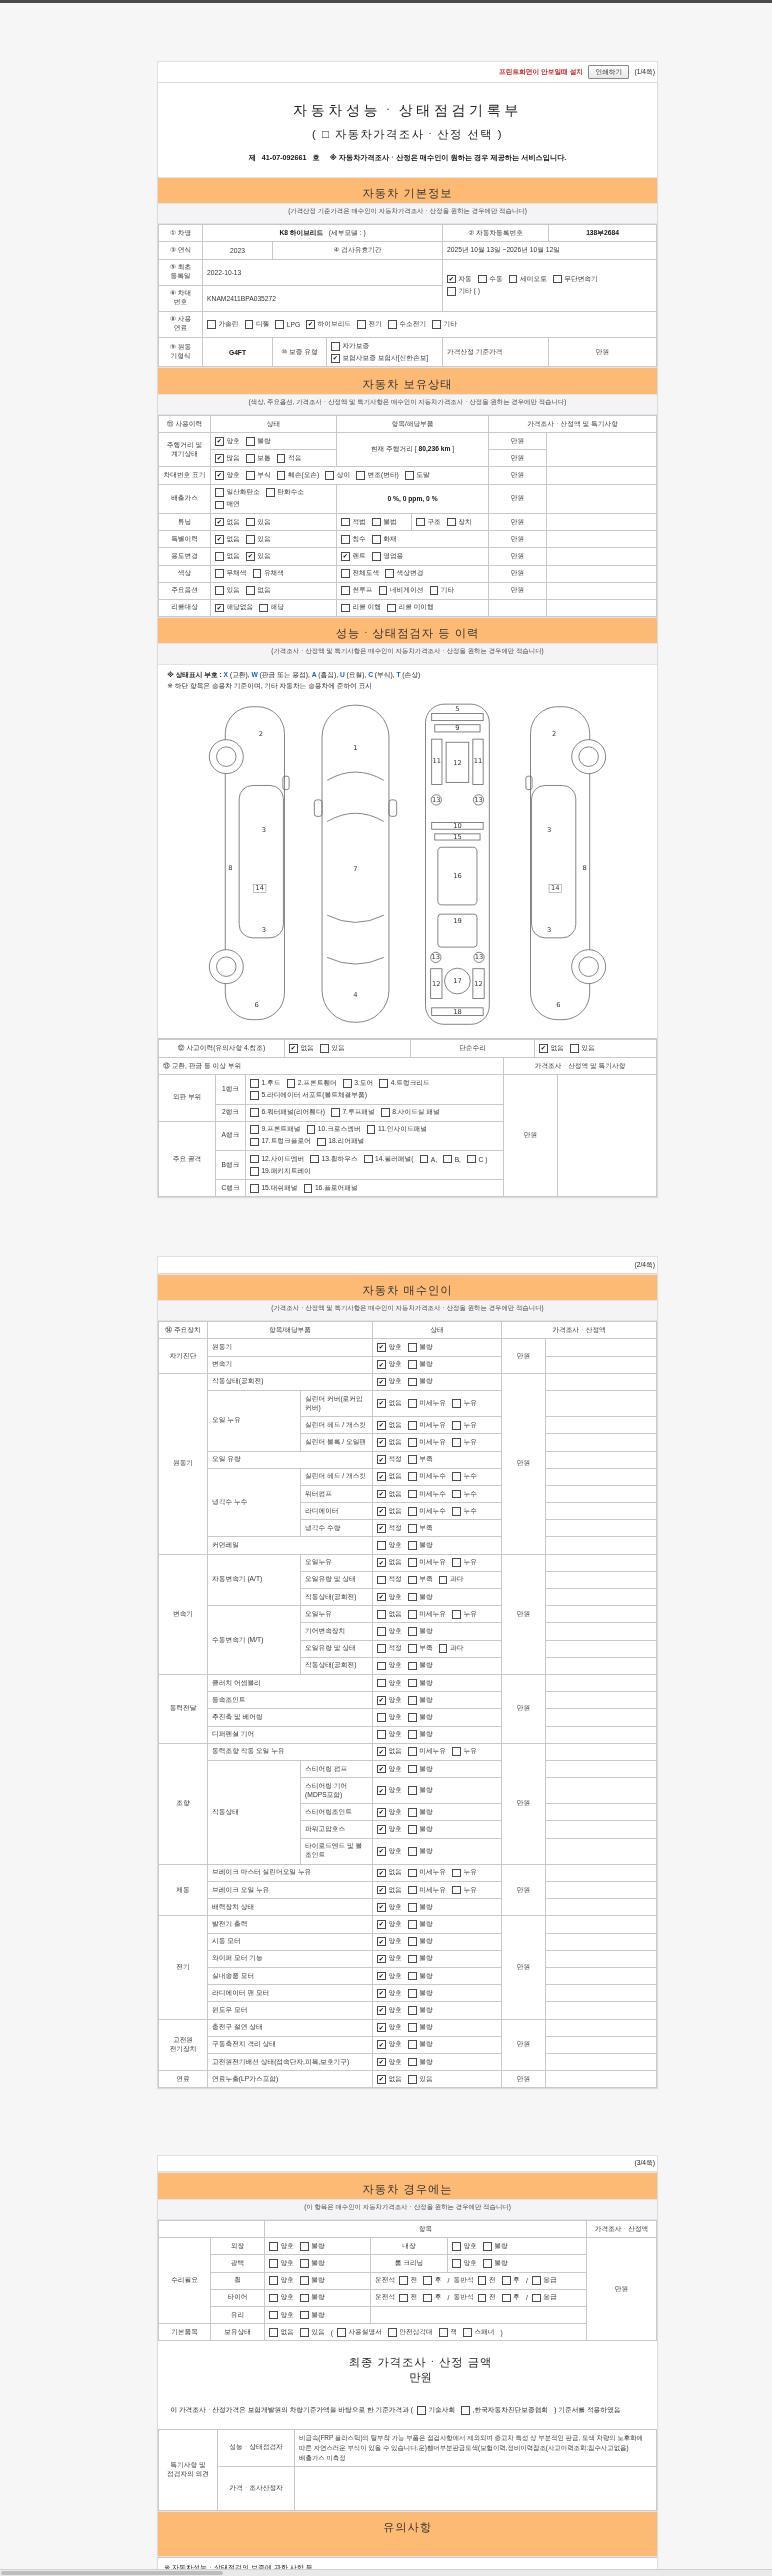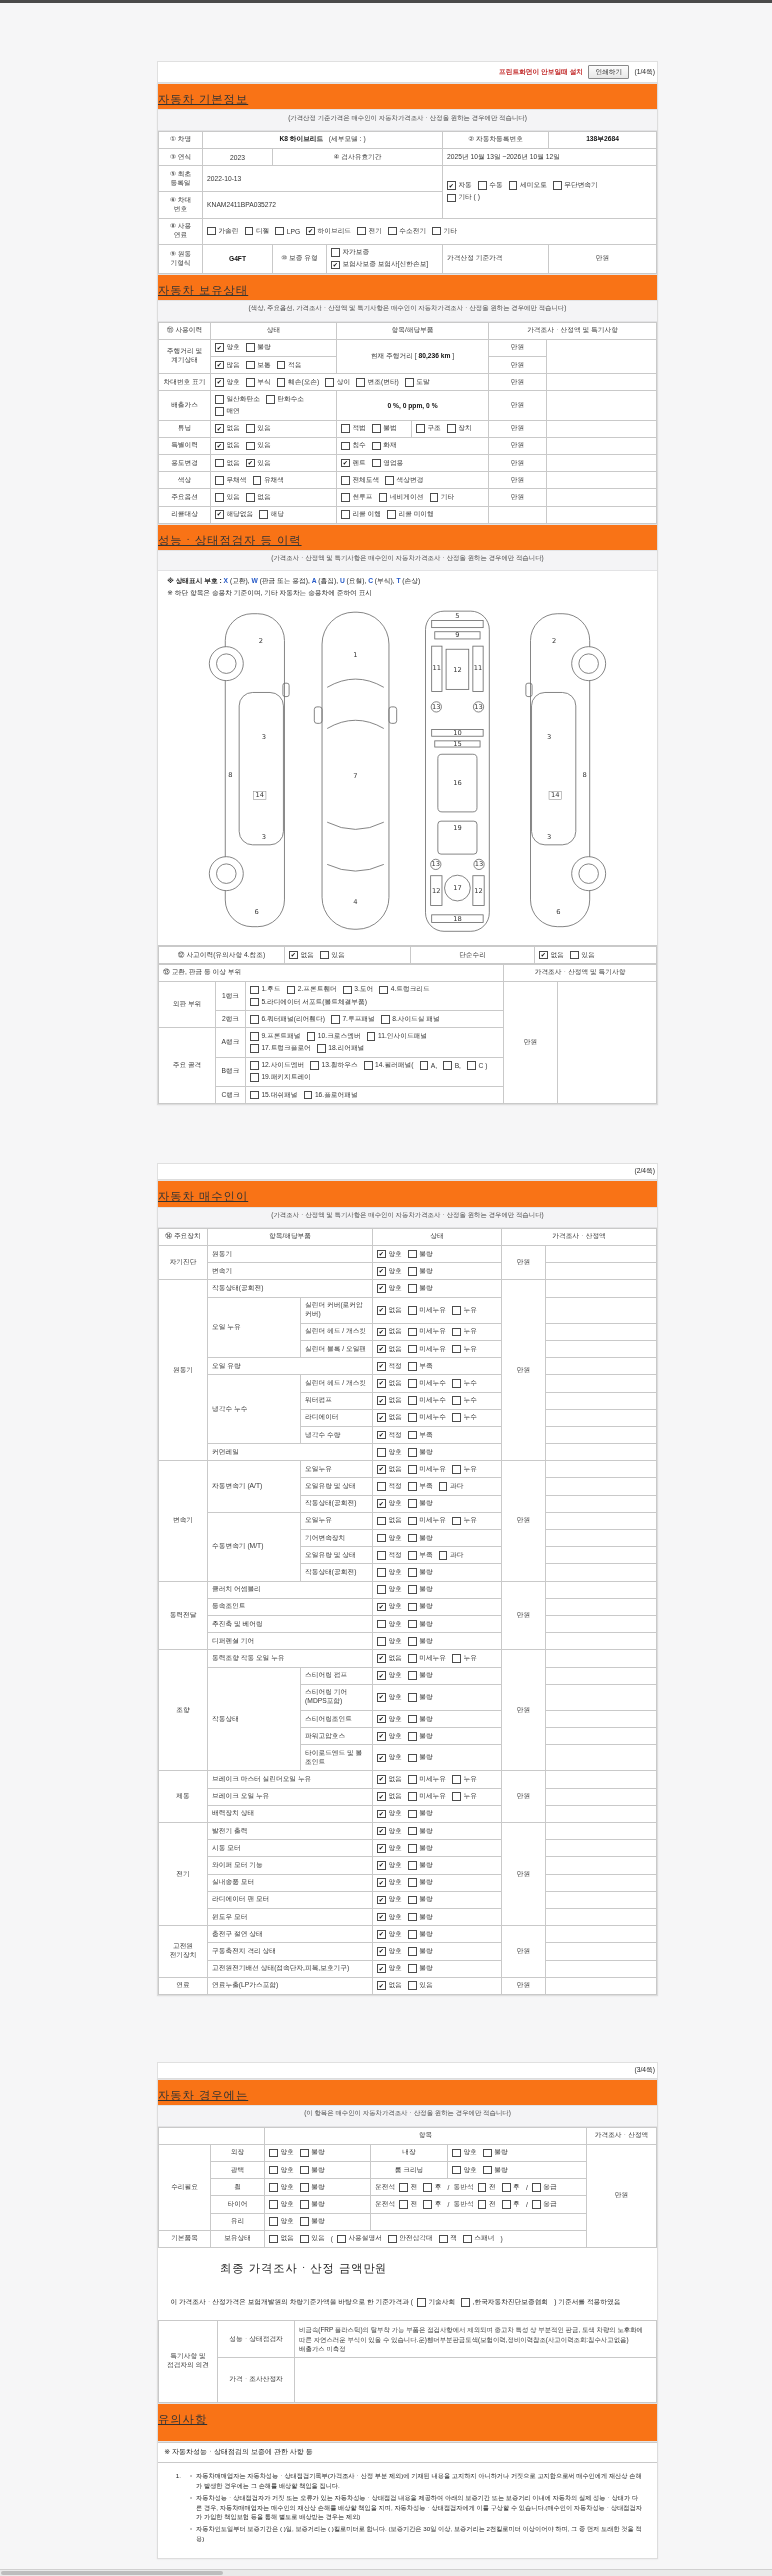--- a/index.html
+++ b/index.html
@@ -14,38 +14,38 @@
   .btn{border:0.5px solid #8a8a8a;background:linear-gradient(#fdfdfd,#e8e8e8);padding:1.5px 6.2px;
        font-size:6.7px;border-radius:1px;cursor:pointer;color:#222;}
   .card{background:#fff;border:0.5px solid #ddd;box-shadow:0 0.5px 1.5px rgba(0,0,0,.08);}
   .gap115{height:58px;}
   .gap130{height:66px;}
   .title-block{text-align:center;padding:18.5px 0 13.4px;}
   .main-title{font-size:14px;letter-spacing:3.6px;color:#222;}
   .sub-title{font-size:11.3px;letter-spacing:1.5px;margin-top:7.2px;color:#222;}
   .doc-no-line{font-size:7.2px;margin-top:11.3px;color:#111;font-weight:bold;}
   .doc-no-line .svc{font-weight:bold;}
-  .sec{background:#f97316;border-top:0.5px solid #e3e3e5;border-bottom:0.5px solid #e3e3e5;
-       text-align:left;padding:8.2px 0 2.1px;font-size:11.3px;color:#333;letter-spacing:1px;text-decoration:underline;}
+  .sec{background:#fdba74;border-top:0.5px solid #e3e3e5;border-bottom:0.5px solid #e3e3e5;
+       text-align:center;padding:8.2px 0 2.1px;font-size:11.3px;color:#333;letter-spacing:1px;}
   .sec-sub{background:#f4f4f6;text-align:center;font-size:6.4px;color:#444;
            padding:3.1px 0 7.2px;border-bottom:0.5px solid #e3e3e5;}
-  .sec.nosub{padding-bottom:14px;}
+  .sec.nosub{padding-bottom:21px;}
   table.tbl{border-collapse:collapse;width:100%;font-size:6.7px;table-layout:fixed;}
   table.tbl td{border:0.5px solid #c9c9c9;padding:3.6px 4.1px;vertical-align:middle;word-break:keep-all;}
   td.lb{background:#fff;text-align:center;}
   td.ct{text-align:center;}
   td.pr{text-align:center;white-space:nowrap;}
   .cbline{display:flex;flex-wrap:wrap;row-gap:3.1px;align-items:center;}
   label.cb{display:inline-flex;align-items:center;gap:2.6px;margin-right:6.2px;white-space:nowrap;cursor:pointer;}
   label.cb:last-child{margin-right:0;}
   .bx{width:6.7px;height:6.7px;border:0.7px solid #4c4c4c;display:inline-flex;align-items:center;
       justify-content:center;font-style:normal;font-size:6.2px;line-height:6.2px;color:#111;background:#fff;flex:0 0 6.7px;}
   .bx.on::before{content:"\2714";}
   .tx{margin-right:4.1px;white-space:nowrap;}
-  .bigmoney{display:flex;align-items:center;justify-content:flex-start;padding:13.4px 36px 13.4px 62px;}
+  .bigmoney{display:flex;align-items:center;justify-content:flex-start;padding:13.4px 36px 13.4px 62px;flex-direction:column;}
   .bigmoney .t{font-size:11.3px;letter-spacing:1px;color:#222;}
   .bigmoney .u{font-size:11.3px;color:#222;}
   .basis-note{text-align:center;font-size:6.7px;padding:8.2px 12.4px 13.4px;color:#222;}
   .nblock-title{border:0.5px solid #c9c9c9;border-left:none;border-right:none;padding:4.6px 6.2px;
                 font-size:7px;color:#222;background:#fff;}
   .nbody{padding:6.2px 13.4px 10.3px;font-size:6.2px;line-height:1.55;color:#222;}
   ol.nlist{margin:0;padding-left:11.3px;}
   ol.nlist>li{margin-bottom:3.6px;}
   ul.ndots{list-style:none;margin:2.1px 0 1px;padding-left:7.2px;}
   ul.ndots>li{position:relative;padding-left:6.2px;margin-bottom:2.6px;}
@@ -66,20 +66,30 @@
 
 <div class="doc-col">
 
   <div class="strip">
     <span class="warn-red">프린트화면이 안보일때 설치</span>
     <button class="btn">인쇄하기</button>
     <span class="pagenum">(1/4쪽)</span>
   </div>
 
   <div class="card" id="page1">
+    <div class="title-block">
+      <div class="main-title">자동차성능ㆍ상태점검기록부</div>
+      <div class="sub-title">(  □ 자동차가격조사ㆍ산정 선택  )</div>
+      <div class="doc-no-line">
+        <span>제</span>&nbsp;&nbsp;
+        <span>41-07-092661</span>&nbsp;&nbsp;
+        <span>호</span>&nbsp;&nbsp;&nbsp;&nbsp;
+        <span class="svc">※ 자동차가격조사ㆍ산정은 매수인이 원하는 경우 제공하는 서비스입니다.</span>
+      </div>
+    </div>
 
     <div class="sec">자동차 기본정보</div>
     <div class="sec-sub">(가격산정 기준가격은 매수인이 자동차가격조사ㆍ산정을 원하는 경우에만 적습니다)</div>
     <div id="basic-table">
 <table class="tbl">
           <colgroup>
             <col style="width:44px">
             <col style="width:70px">
             <col style="width:54px">
             <col style="width:116px">

